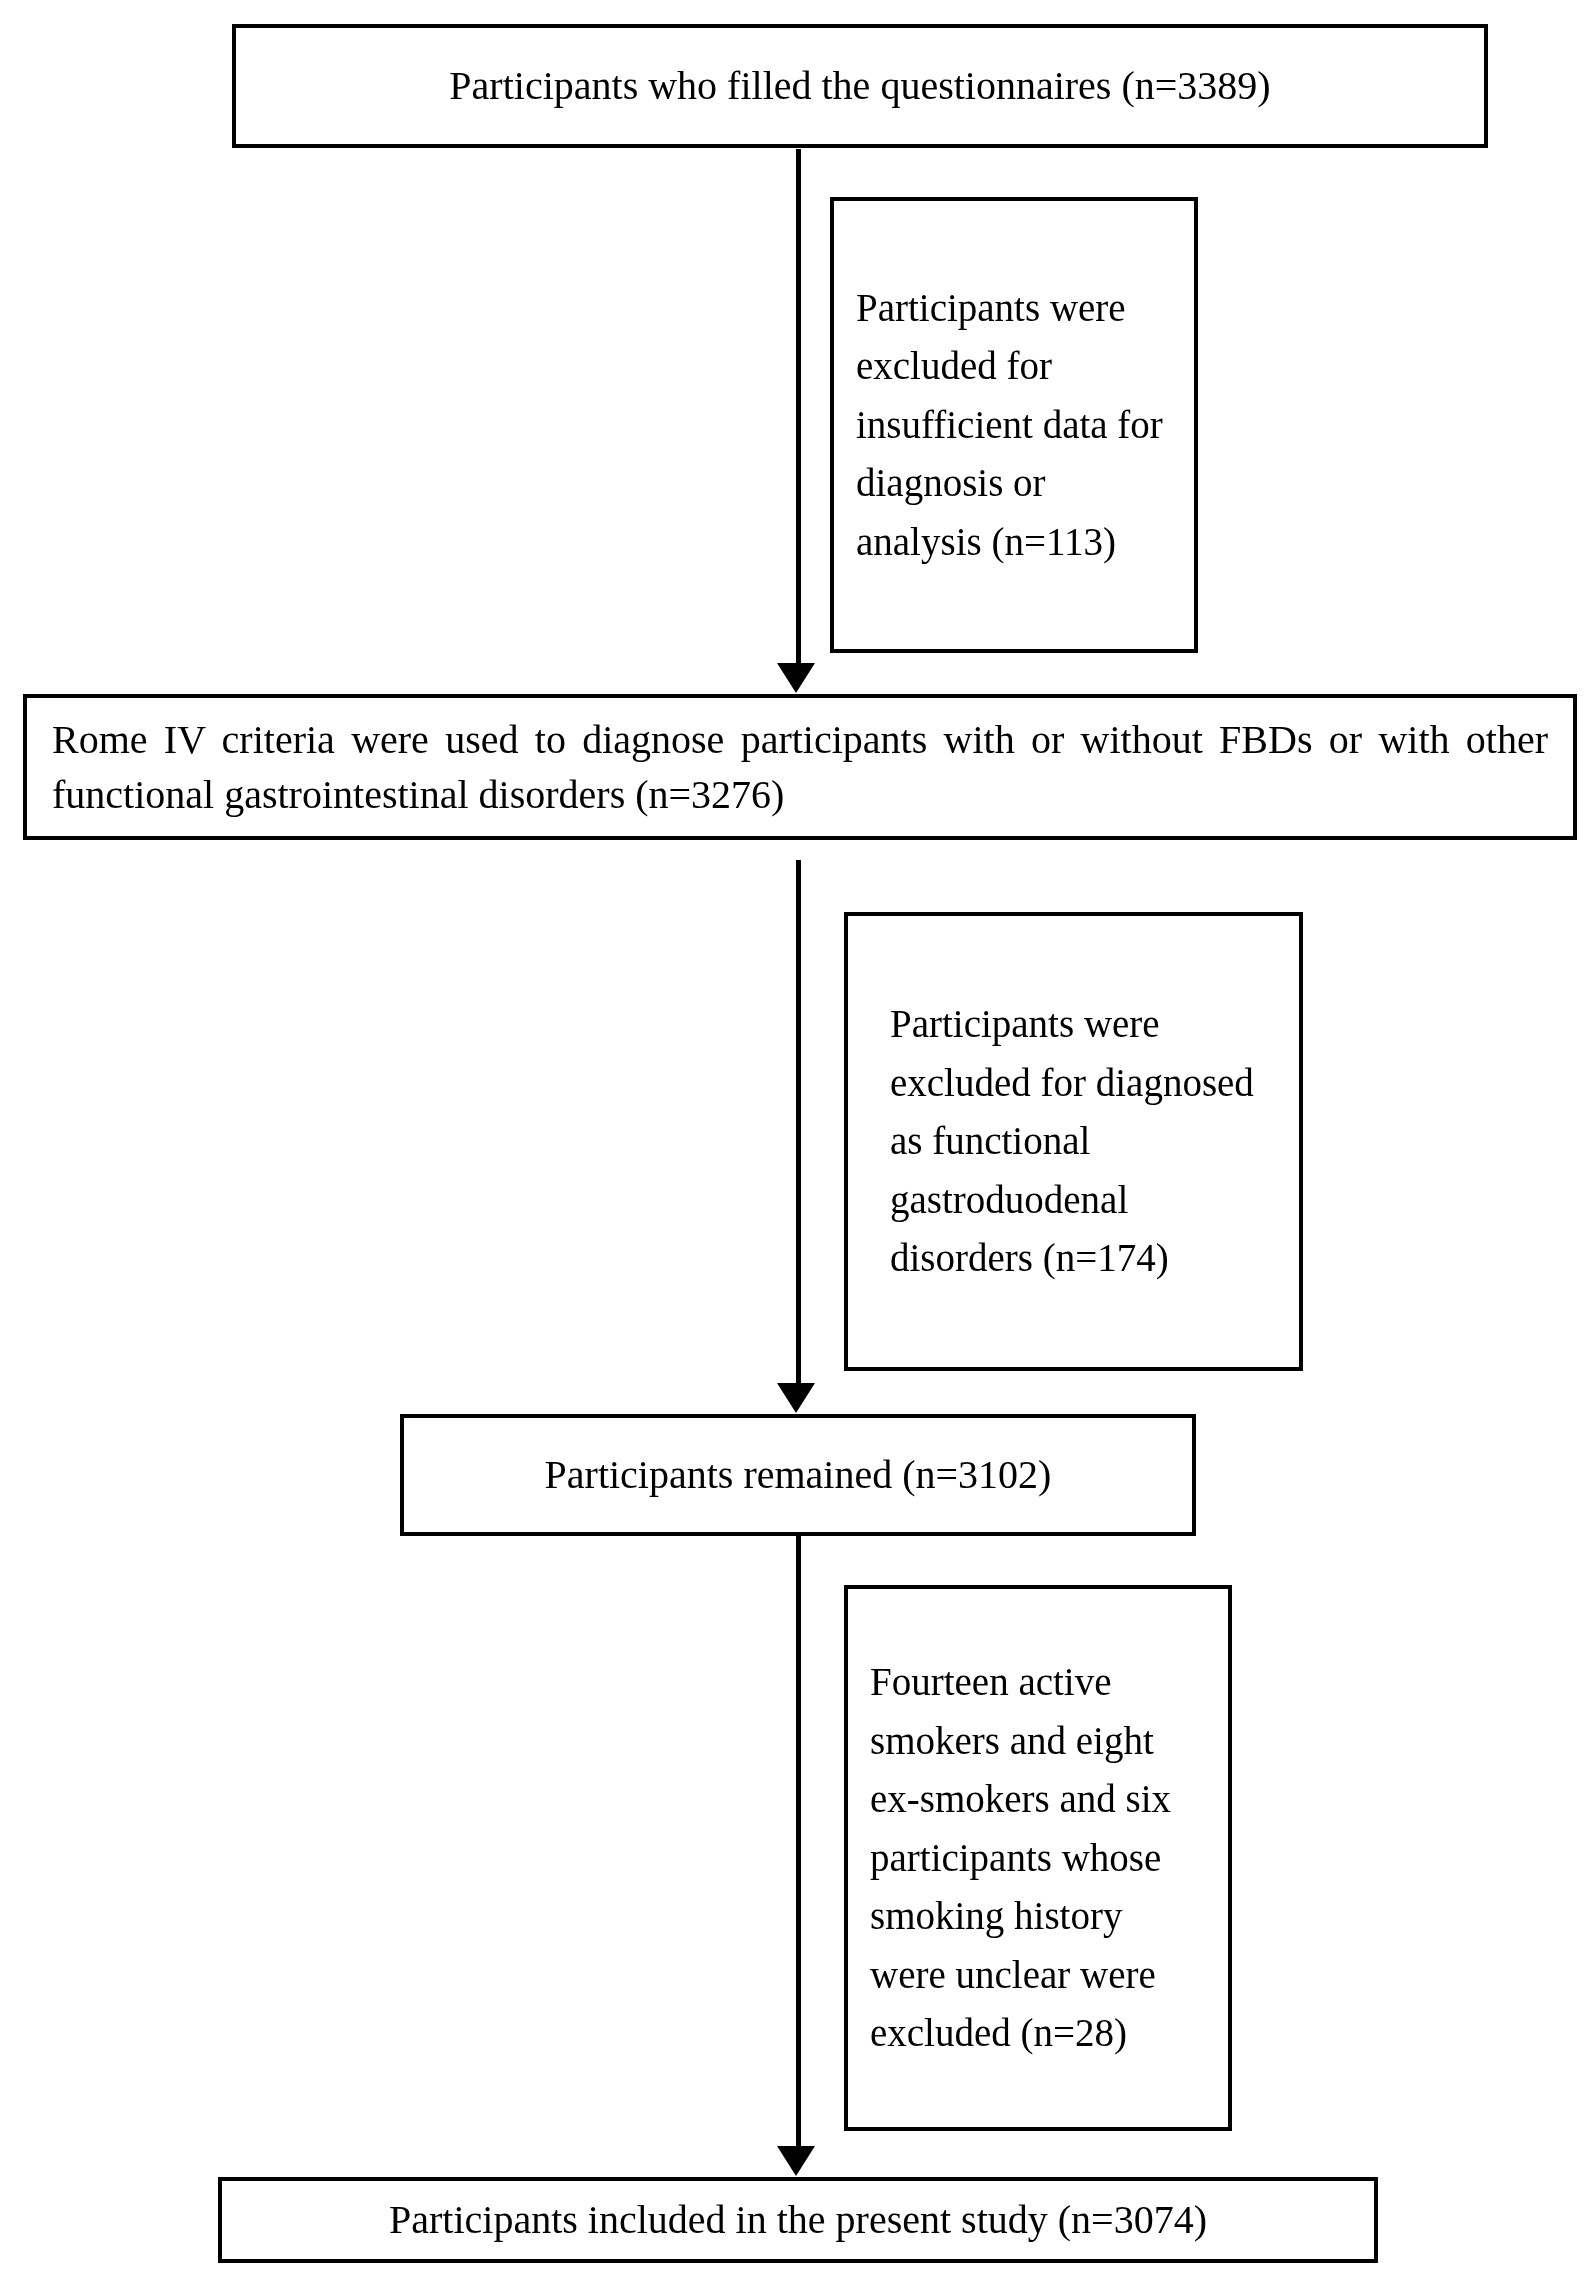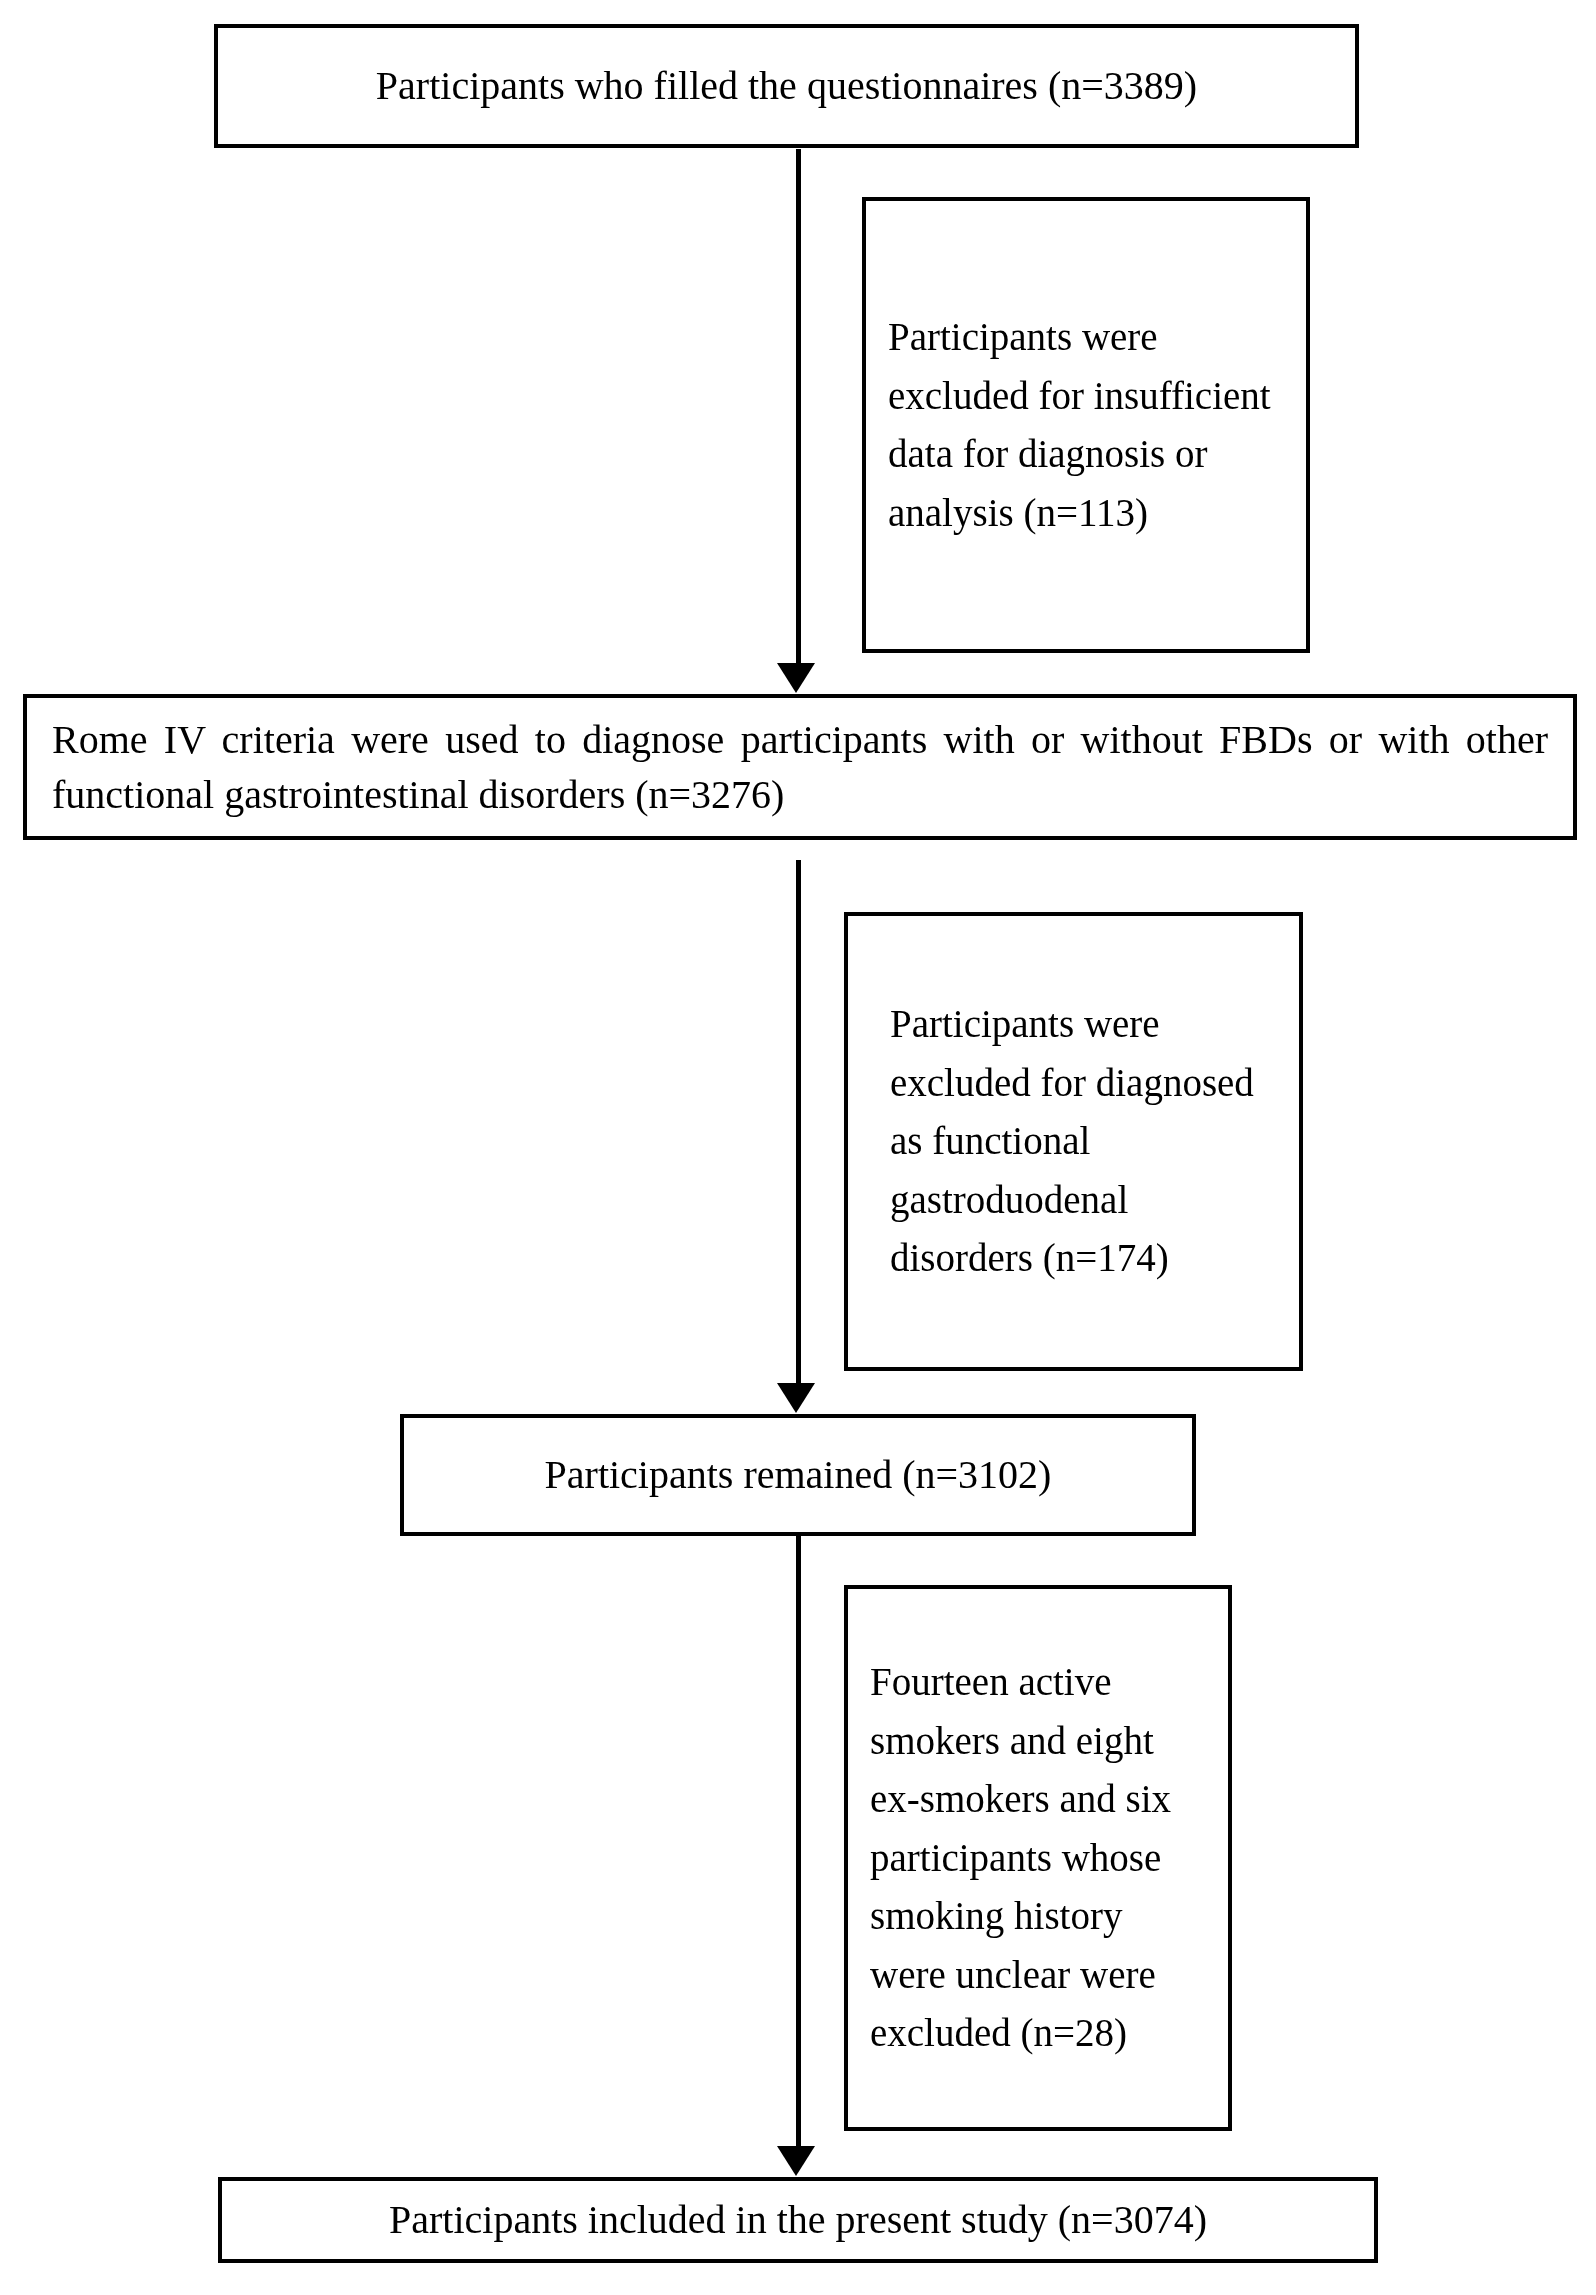--- a/index.html
+++ b/index.html
@@ -49,22 +49,22 @@
     align-items: center;
   }
   .node.side .txt {
     text-align: left;
     padding: 0 22px;
     line-height: 1.5;
     font-size: 39px;
   }
 
   
-  #node-enrolled      { left: 214px;  top: 24px;   width: 1145px; height: 124px; justify-content: center; }
-  #node-excl-data     { left: 830px; top: 197px;  width: 448px;  height: 456px; margin-left: 32px; }
+  #node-enrolled      { left: 232px;  top: 24px;   width: 1256px; height: 124px; justify-content: center; }
+  #node-excl-data     { left: 830px; top: 197px;  width: 368px;  height: 456px; }
   #node-rome          { left: 23px;   top: 694px; width: 1554px; height: 146px; }
   #node-excl-fgid     { left: 844px; top: 912px; width: 459px;  height: 459px; padding-left: 20px; }
   #node-remained      { left: 400px;  top: 1414px; width: 796px; height: 122px; }
   #node-excl-smoking  { left: 844px; top: 1585px; width: 388px;  height: 546px; }
   #node-included      { left: 218px;  top: 2177px; width: 1160px; height: 86px; justify-content: flex-end; }
 
   
   .conn {
     position: absolute;
     background: #000000;

